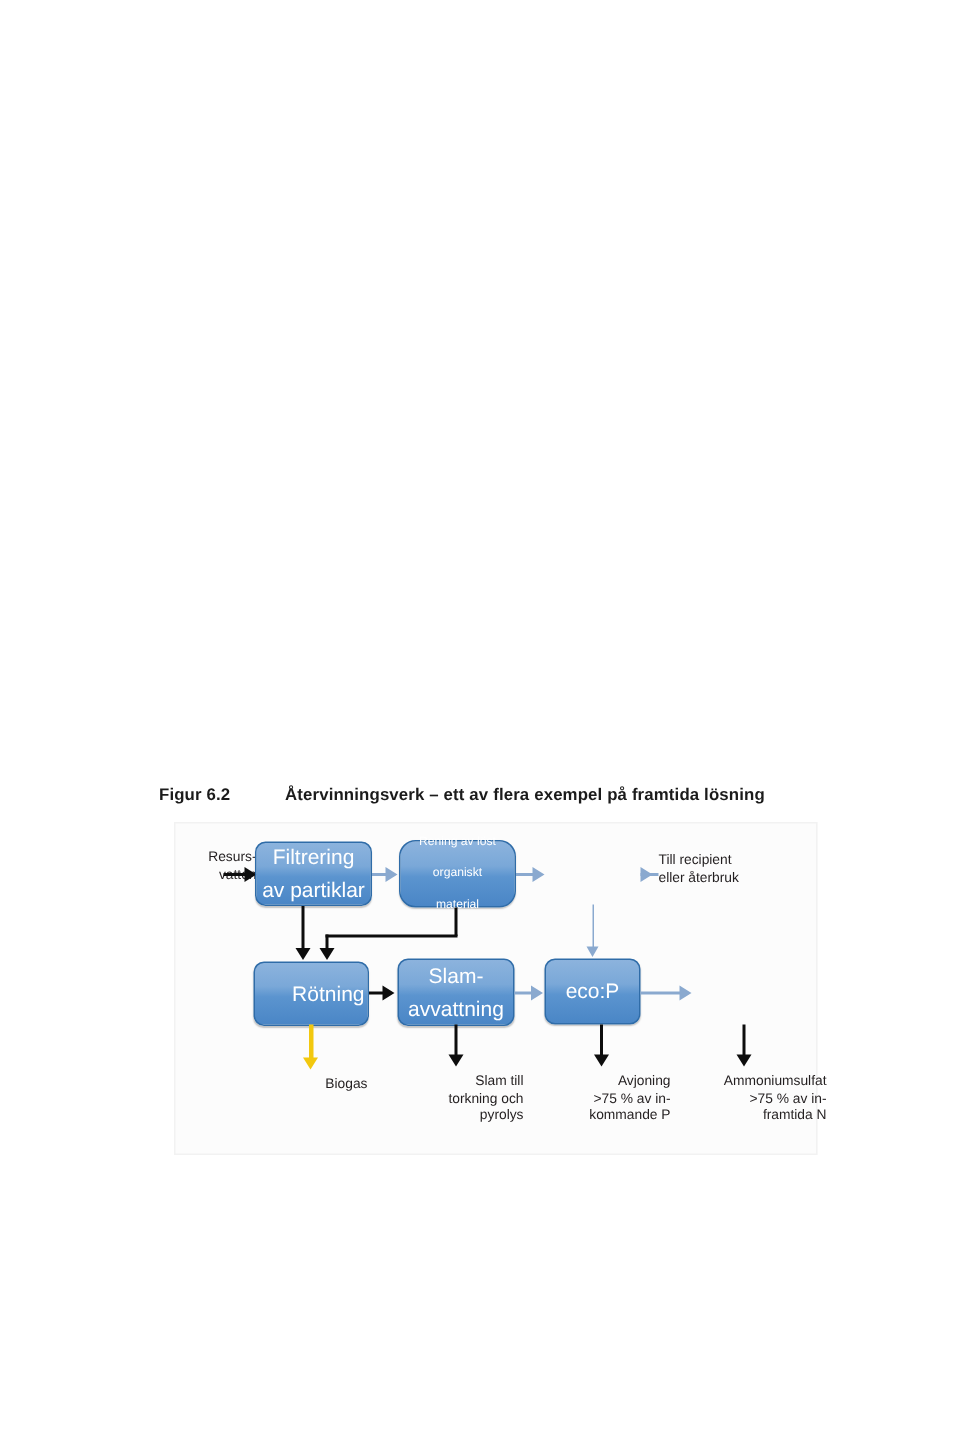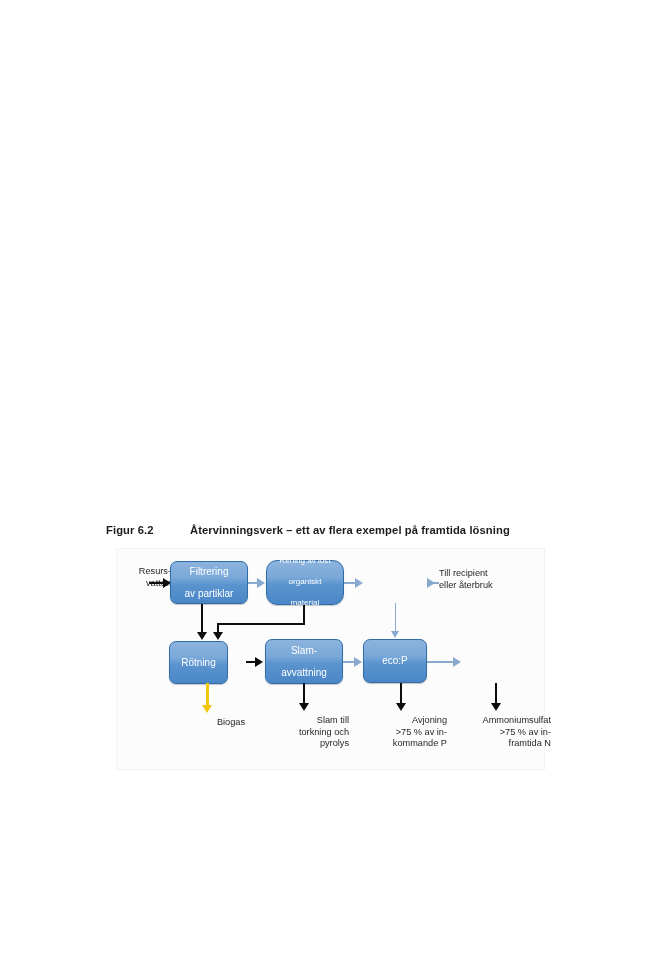--- a/index.html
+++ b/index.html
@@ -60,35 +60,35 @@
   }
 
   
   .proc-box {
     position: absolute;
     border: 1px solid #2f6ca8;
     border-radius: 7px;
     background: linear-gradient(to bottom, #8cb3dd 0%, #7aa8d8 38%, #5b94cf 55%, #4a86c6 100%);
     box-shadow: 0 1px 1px rgba(0,0,0,0.22);
     color: #ffffff;
-    font-size: 10px;
+    font-size: 14px;
     line-height: 11.2px;
     text-align: center;
     display: flex;
     align-items: center;
     justify-content: center;
     box-sizing: border-box;
     padding: 0 2px;
   }
   .proc-box span { display: block; width: 100%; }
 
   #box-filtrering   { left: 53px;  top: 12px;  width: 78px; height: 43px; }
   #box-rening       { left: 149px; top: 11px;  width: 78px; height: 45px; font-size: 8.1px; line-height: 10.6px; border-radius: 11px; }
   #box-avjoning     { left: 247px; top: 13px;  width: 63px; height: 41px; }
-  #box-rotning      { left: 52px;  top: 92px;  width: 59px; height: 43px; }
+  #box-rotning      { left: 52px;  top: 92px;  width: 77px; height: 43px; text-align: right; }
   #box-slam         { left: 148px; top: 90px;  width: 78px; height: 45px; }
   #box-ecop         { left: 246px; top: 90px;  width: 64px; height: 44px; }
   #box-econ         { left: 346px; top: 90px;  width: 59px; height: 44px; }
 
   
   .plain-label {
     position: absolute;
     font-size: 9.2px;
     line-height: 11.6px;
     color: #231f20;

